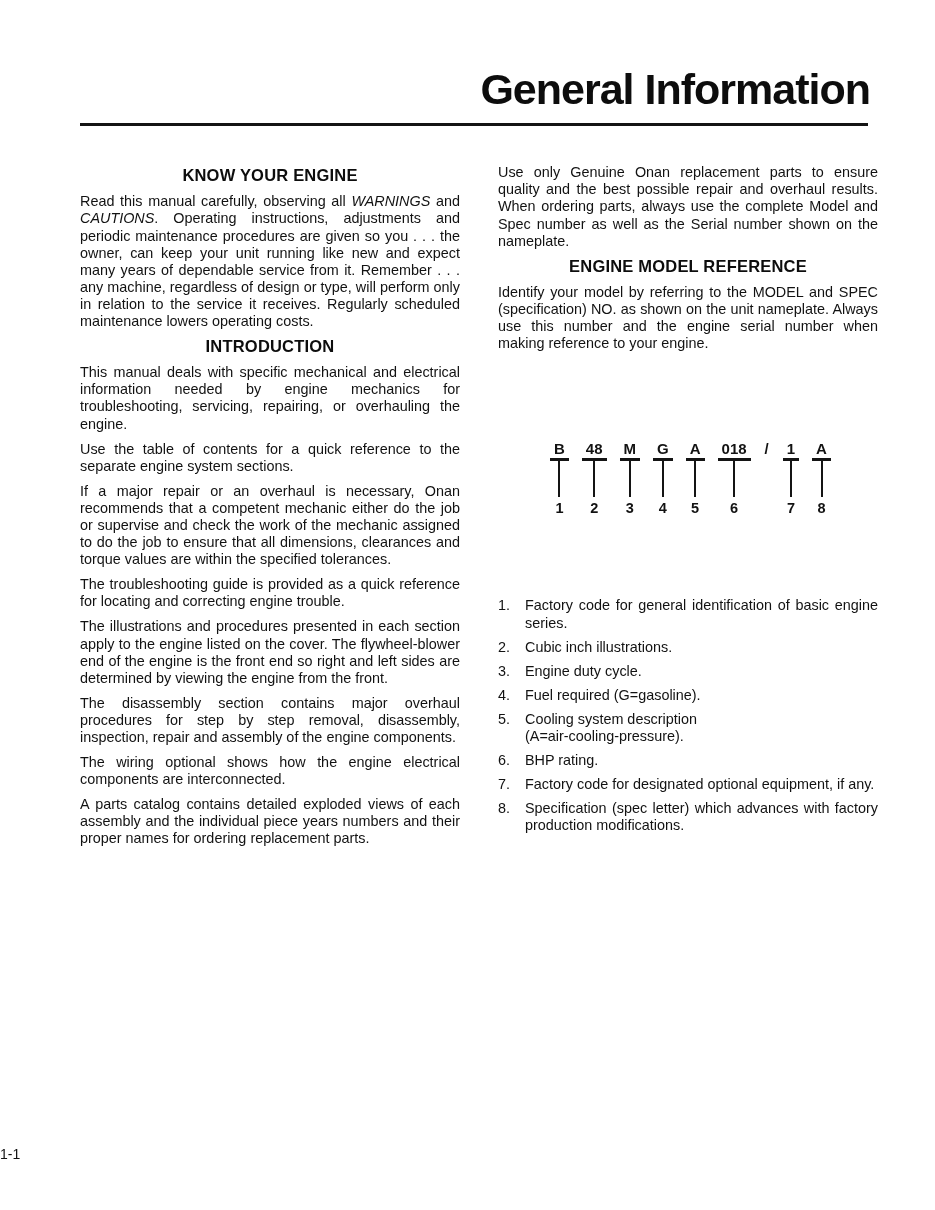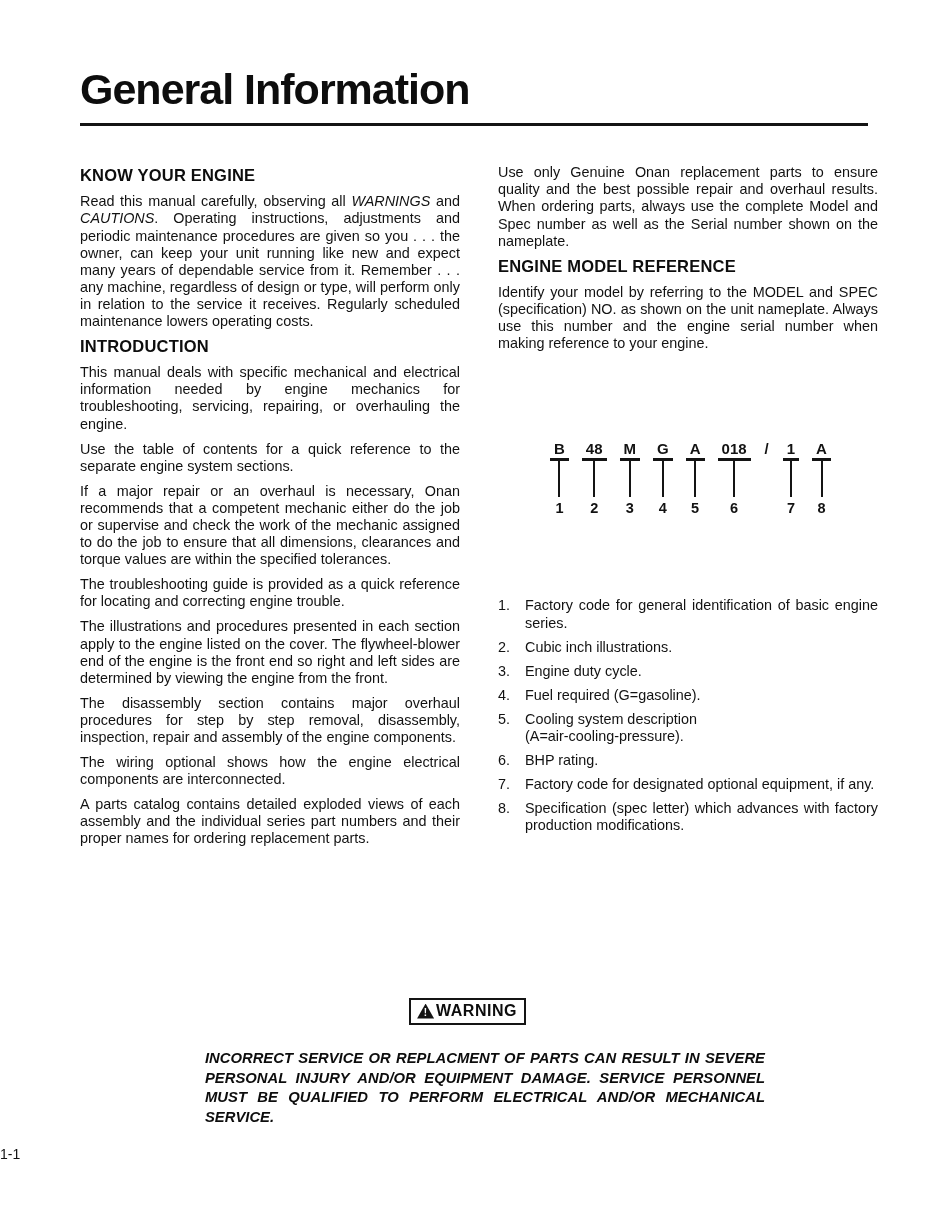--- a/index.html
+++ b/index.html
@@ -13,39 +13,40 @@
     font-family: "Liberation Sans", "DejaVu Sans", sans-serif;
     overflow: hidden;
   }
   .doc-title {
     margin: 66px 65px 0 80px;
     font-size: 43px;
     font-weight: bold;
     letter-spacing: -1px;
     line-height: 1.1;
     color: #0d0d0d;
+    text-align: right;
   }
   .title-rule {
     margin: 10px 67px 0 80px;
     height: 3px;
     background: #141414;
   }
   .columns {
     display: flex;
     gap: 38px;
     margin: 38px 57px 0 80px;
   }
   .col {
     width: 380px;
     font-size: 14.4px;
     line-height: 17.1px;
     text-align: justify;
   }
   .section-heading {
-    text-align: left;
+    text-align: center;
     font-weight: bold;
     font-size: 16.5px;
     letter-spacing: 0.2px;
     margin: 3px 0 9px 0;
     color: #0d0d0d;
   }
   .section-heading.spaced { }
   p.body-par { margin: 0 0 8px 0; }
   p.body-par em { font-style: italic; }
   .right-first { margin-top: 27px; }
@@ -143,21 +144,21 @@
       <p class="body-par"><span>Read this manual carefully, observing all </span><em>WARNINGS</em><span> and </span><em>CAUTIONS</em><span>. Operating instructions, adjustments and periodic maintenance procedures are given so you . . . the owner, can keep your unit running like new and expect many years of dependable service from it. Remember . . . any machine, regardless of design or type, will perform only in relation to the service it receives. Regularly scheduled maintenance lowers operating costs.</span></p>
 
       <h2 class="section-heading spaced">INTRODUCTION</h2>
       <p class="body-par">This manual deals with specific mechanical and electrical information needed by engine mechanics for troubleshooting, servicing, repairing, or overhauling the engine.</p>
       <p class="body-par">Use the table of contents for a quick reference to the separate engine system sections.</p>
       <p class="body-par">If a major repair or an overhaul is necessary, Onan recommends that a competent mechanic either do the job or supervise and check the work of the mechanic assigned to do the job to ensure that all dimensions, clearances and torque values are within the specified tolerances.</p>
       <p class="body-par">The troubleshooting guide is provided as a quick reference for locating and correcting engine trouble.</p>
       <p class="body-par">The illustrations and procedures presented in each section apply to the engine listed on the cover. The flywheel-blower end of the engine is the front end so right and left sides are determined by viewing the engine from the front.</p>
       <p class="body-par">The disassembly section contains major overhaul procedures for step by step removal, disassembly, inspection, repair and assembly of the engine components.</p>
       <p class="body-par">The wiring optional shows how the engine electrical components are interconnected.</p>
-      <p class="body-par">A parts catalog contains detailed exploded views of each assembly and the individual series part numbers and their proper names for ordering replacement parts.</p>
+      <p class="body-par">A parts catalog contains detailed exploded views of each assembly and the individual piece years numbers and their proper names for ordering replacement parts.</p>
     </div>
 
     <div class="col">
       <p class="body-par right-first">Use only Genuine Onan replacement parts to ensure quality and the best possible repair and overhaul results. When ordering parts, always use the complete Model and Spec number as well as the Serial number shown on the nameplate.</p>
 
       <h2 class="section-heading spaced">ENGINE MODEL REFERENCE</h2>
       <p class="body-par">Identify your model by referring to the MODEL and SPEC (specification) NO. as shown on the unit nameplate. Always use this number and the engine serial number when making reference to your engine.</p>
 
       <div class="model-diagram">
         <div class="seg">
@@ -238,23 +239,16 @@
           <span class="note-text">Factory code for designated optional equipment, if any.</span>
         </div>
         <div class="note">
           <span class="note-num">8.</span>
           <span class="note-text">Specification (spec letter) which advances with factory production modifications.</span>
         </div>
       </div>
     </div>
   </div>
 
-  <div class="warning-section">
-    <div class="warning-badge">
-      <span class="warn-tri"></span>
-      <span>WARNING</span>
-    </div>
-    <p class="warning-text">INCORRECT SERVICE OR REPLACMENT OF PARTS CAN RESULT IN SEVERE PERSONAL INJURY AND/OR EQUIPMENT DAMAGE. SERVICE PERSONNEL MUST BE QUALIFIED TO PERFORM ELECTRICAL AND/OR MECHANICAL SERVICE.</p>
-  </div>
 
   <div class="page-number">1-1</div>
 
 </div>
 
 </body></html>

